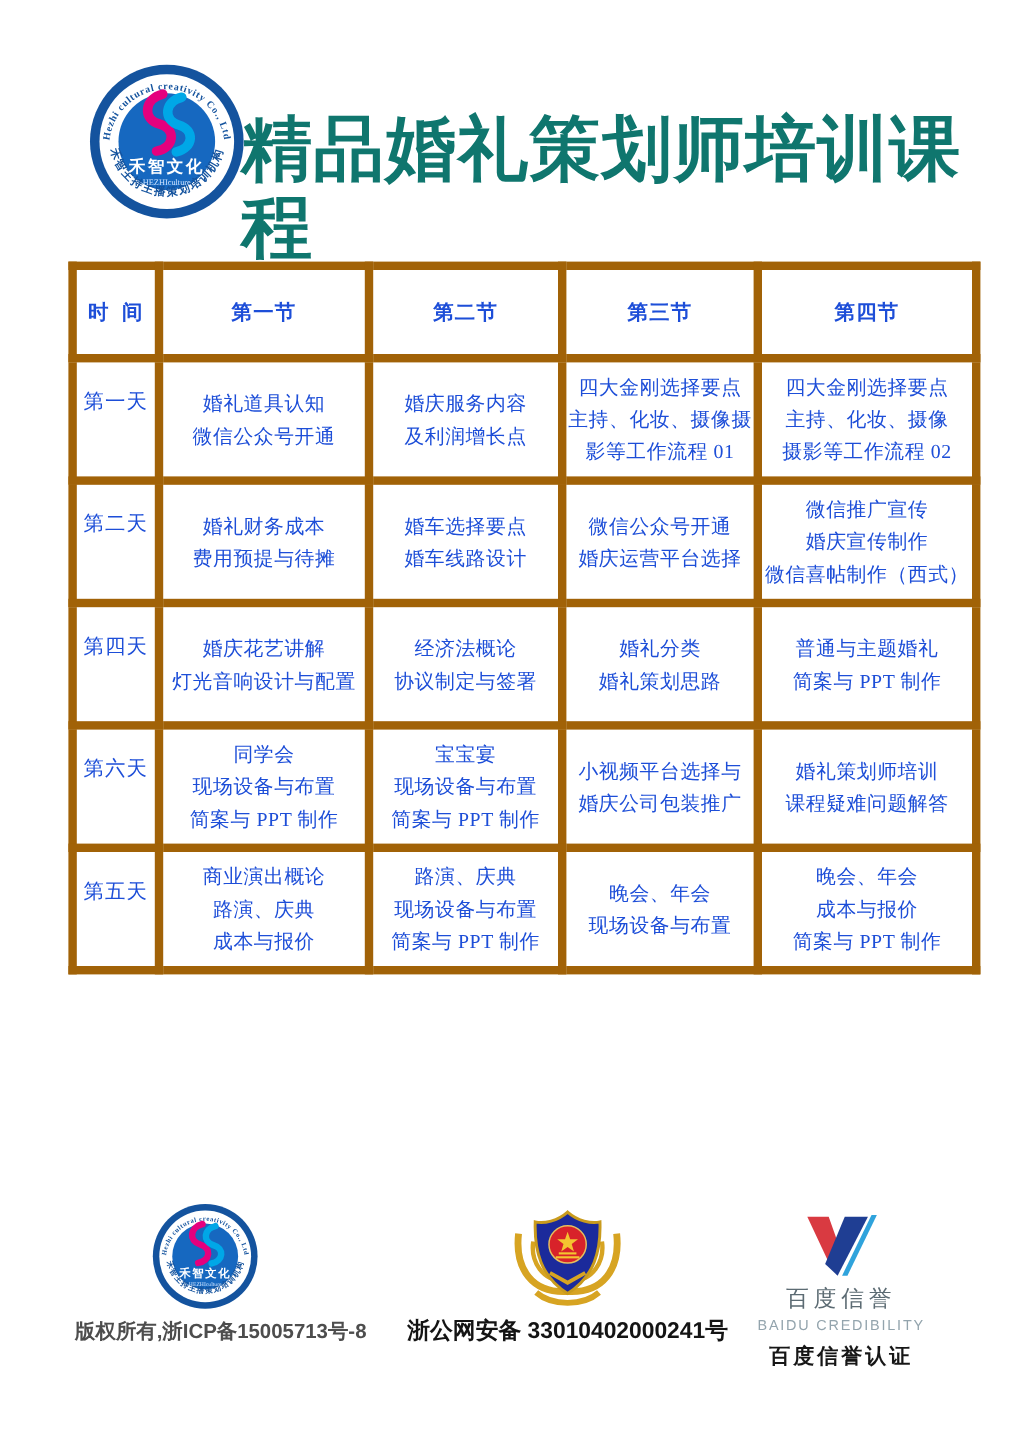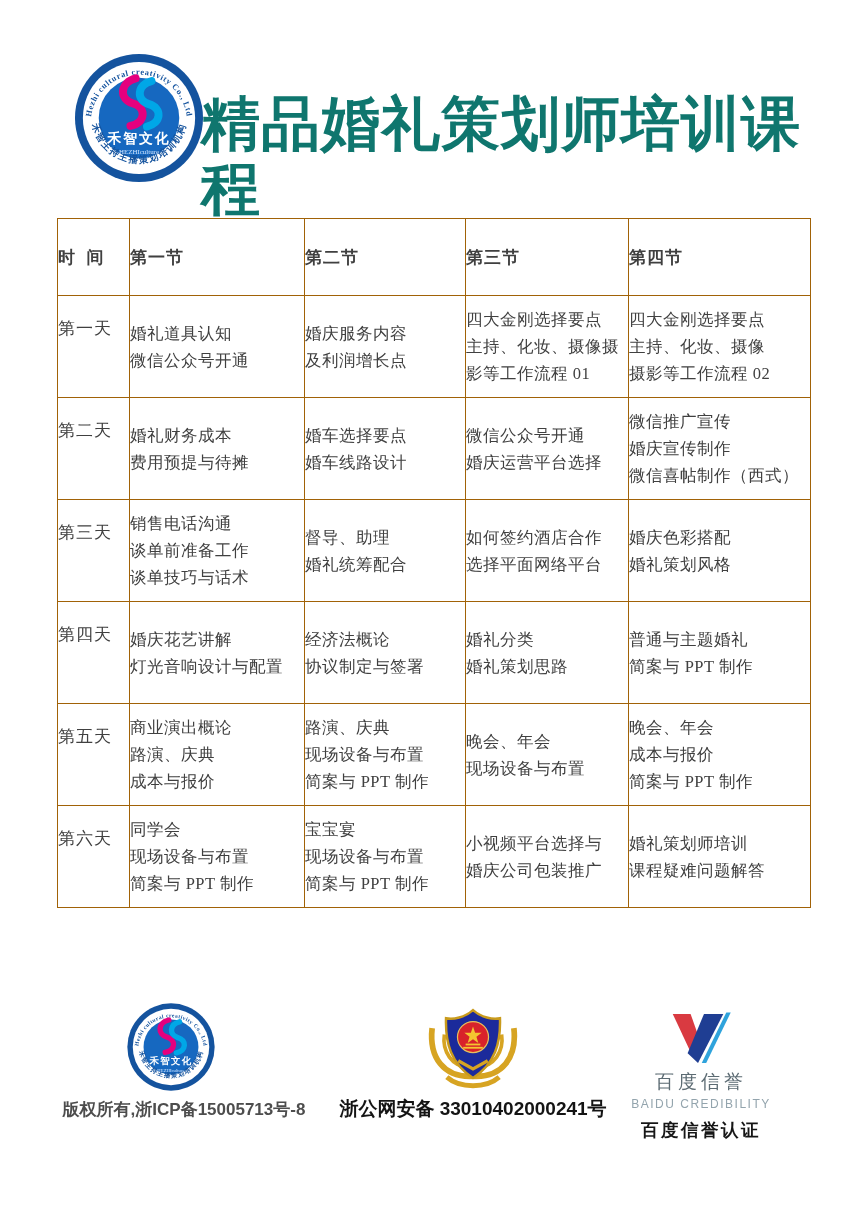--- a/index.html
+++ b/index.html
@@ -7,21 +7,21 @@
   body { width:860px; height:1212px; position:relative; font-family:"Liberation Serif","DejaVu Serif",serif; }
 
   
   .header-logo { position:absolute; left:73px; top:52px; width:132px; height:132px; }
   .page-title  { position:absolute; left:201px; top:92px; width:630px;
                  font-size:59px; font-weight:bold; color:#0f766e; letter-spacing:1px;
                  font-family:"Liberation Serif","DejaVu Serif",serif; line-height:1.1; }
 
   
   table.course { position:absolute; left:57px; top:218px; border-collapse:collapse; table-layout:fixed; }
-  table.course th, table.course td { border:1px solid #a16207; text-align:left; color:#404040; }
+  table.course th, table.course td { border:7px solid #a16207; text-align:center; color:#1d4ed8; }
   table.course th { height:77px; font-size:17px; font-weight:600; letter-spacing:1px; white-space:pre; vertical-align:middle; }
   table.course td { height:102px; font-size:16.5px; vertical-align:middle; }
   table.course td.day { vertical-align:top; padding-top:21px; font-size:17px; letter-spacing:1px; }
   table.course td .line { line-height:27px; letter-spacing:0.5px; }
 
   
   .footer-logo   { position:absolute; left:126px; top:1002px; width:90px; height:90px; }
   .copyright     { position:absolute; left:58px;  top:1098px; width:252px; text-align:center;
                    font-family:"Liberation Sans","DejaVu Sans",sans-serif; font-weight:bold;
                    font-size:17px; color:#4d4d4d; }
@@ -112,56 +112,57 @@
           <div class="line">微信公众号开通</div>
           <div class="line">婚庆运营平台选择</div>
         </td>
         <td>
           <div class="line">微信推广宣传</div>
           <div class="line">婚庆宣传制作</div>
           <div class="line">微信喜帖制作（西式）</div>
         </td>
       </tr>
       <tr>
-        <td class="day">第三天</td>
-        <td>
-          <div class="line">销售电话沟通</div>
-          <div class="line">谈单前准备工作</div>
-          <div class="line">谈单技巧与话术</div>
-        </td>
-        <td>
-          <div class="line">督导、助理</div>
-          <div class="line">婚礼统筹配合</div>
-        </td>
-        <td>
-          <div class="line">如何签约酒店合作</div>
-          <div class="line">选择平面网络平台</div>
-        </td>
-        <td>
-          <div class="line">婚庆色彩搭配</div>
-          <div class="line">婚礼策划风格</div>
-        </td>
-      </tr>
-      <tr>
         <td class="day">第四天</td>
         <td>
           <div class="line">婚庆花艺讲解</div>
           <div class="line">灯光音响设计与配置</div>
         </td>
         <td>
           <div class="line">经济法概论</div>
           <div class="line">协议制定与签署</div>
         </td>
         <td>
           <div class="line">婚礼分类</div>
           <div class="line">婚礼策划思路</div>
         </td>
         <td>
           <div class="line">普通与主题婚礼</div>
           <div class="line">简案与 PPT 制作</div>
+        </td>
+      </tr>
+      <tr>
+        <td class="day">第六天</td>
+        <td>
+          <div class="line">同学会</div>
+          <div class="line">现场设备与布置</div>
+          <div class="line">简案与 PPT 制作</div>
+        </td>
+        <td>
+          <div class="line">宝宝宴</div>
+          <div class="line">现场设备与布置</div>
+          <div class="line">简案与 PPT 制作</div>
+        </td>
+        <td>
+          <div class="line">小视频平台选择与</div>
+          <div class="line">婚庆公司包装推广</div>
+        </td>
+        <td>
+          <div class="line">婚礼策划师培训</div>
+          <div class="line">课程疑难问题解答</div>
         </td>
       </tr>
       <tr>
         <td class="day">第五天</td>
         <td>
           <div class="line">商业演出概论</div>
           <div class="line">路演、庆典</div>
           <div class="line">成本与报价</div>
         </td>
         <td>
@@ -170,41 +171,20 @@
           <div class="line">简案与 PPT 制作</div>
         </td>
         <td>
           <div class="line">晚会、年会</div>
           <div class="line">现场设备与布置</div>
         </td>
         <td>
           <div class="line">晚会、年会</div>
           <div class="line">成本与报价</div>
           <div class="line">简案与 PPT 制作</div>
-        </td>
-      </tr>
-      <tr>
-        <td class="day">第六天</td>
-        <td>
-          <div class="line">同学会</div>
-          <div class="line">现场设备与布置</div>
-          <div class="line">简案与 PPT 制作</div>
-        </td>
-        <td>
-          <div class="line">宝宝宴</div>
-          <div class="line">现场设备与布置</div>
-          <div class="line">简案与 PPT 制作</div>
-        </td>
-        <td>
-          <div class="line">小视频平台选择与</div>
-          <div class="line">婚庆公司包装推广</div>
-        </td>
-        <td>
-          <div class="line">婚礼策划师培训</div>
-          <div class="line">课程疑难问题解答</div>
         </td>
       </tr>
     </tbody>
   </table>
 
 <svg class="footer-logo" viewBox="0 0 200 200">
   <circle cx="100" cy="100" r="97" fill="#14539e"></circle>
   <circle cx="100" cy="100" r="85" fill="#ffffff"></circle>
   <circle cx="100" cy="100" r="61" fill="#1668c0"></circle>
   <path id="arcT2" d="M 27,107 A 73,73 0 0 1 173,107" fill="none"></path>

